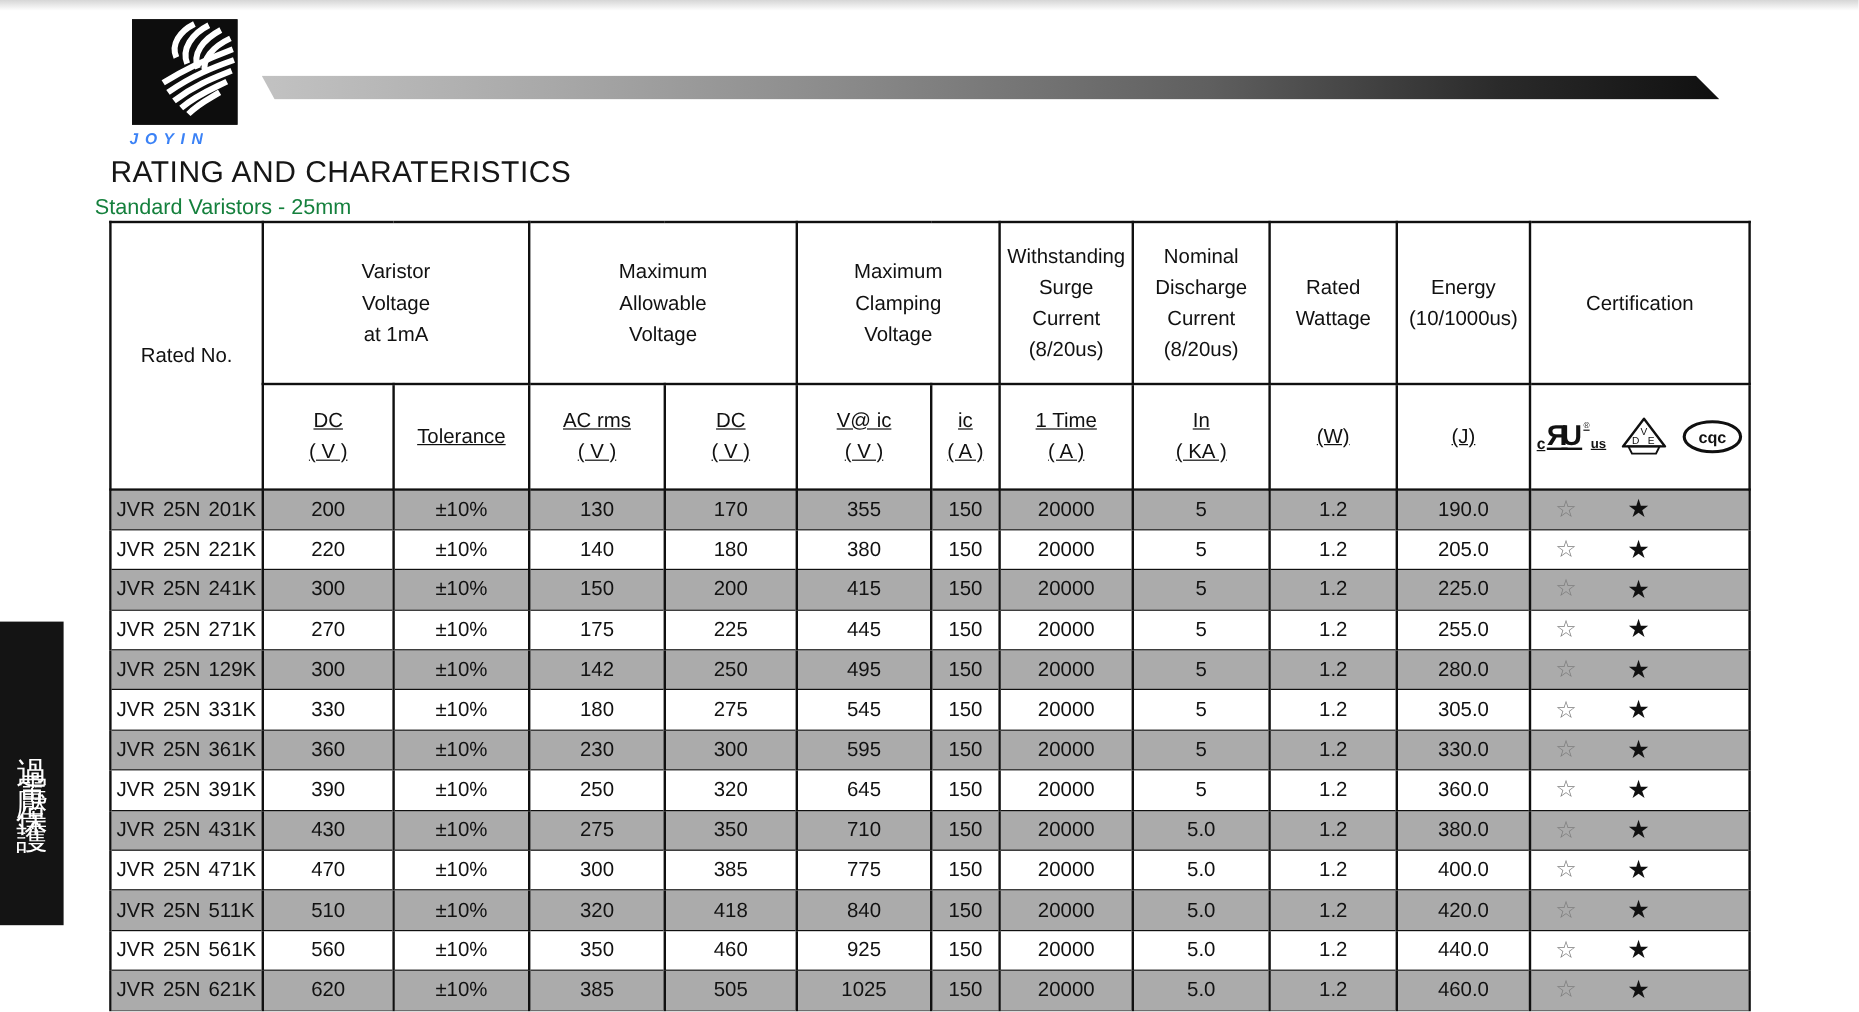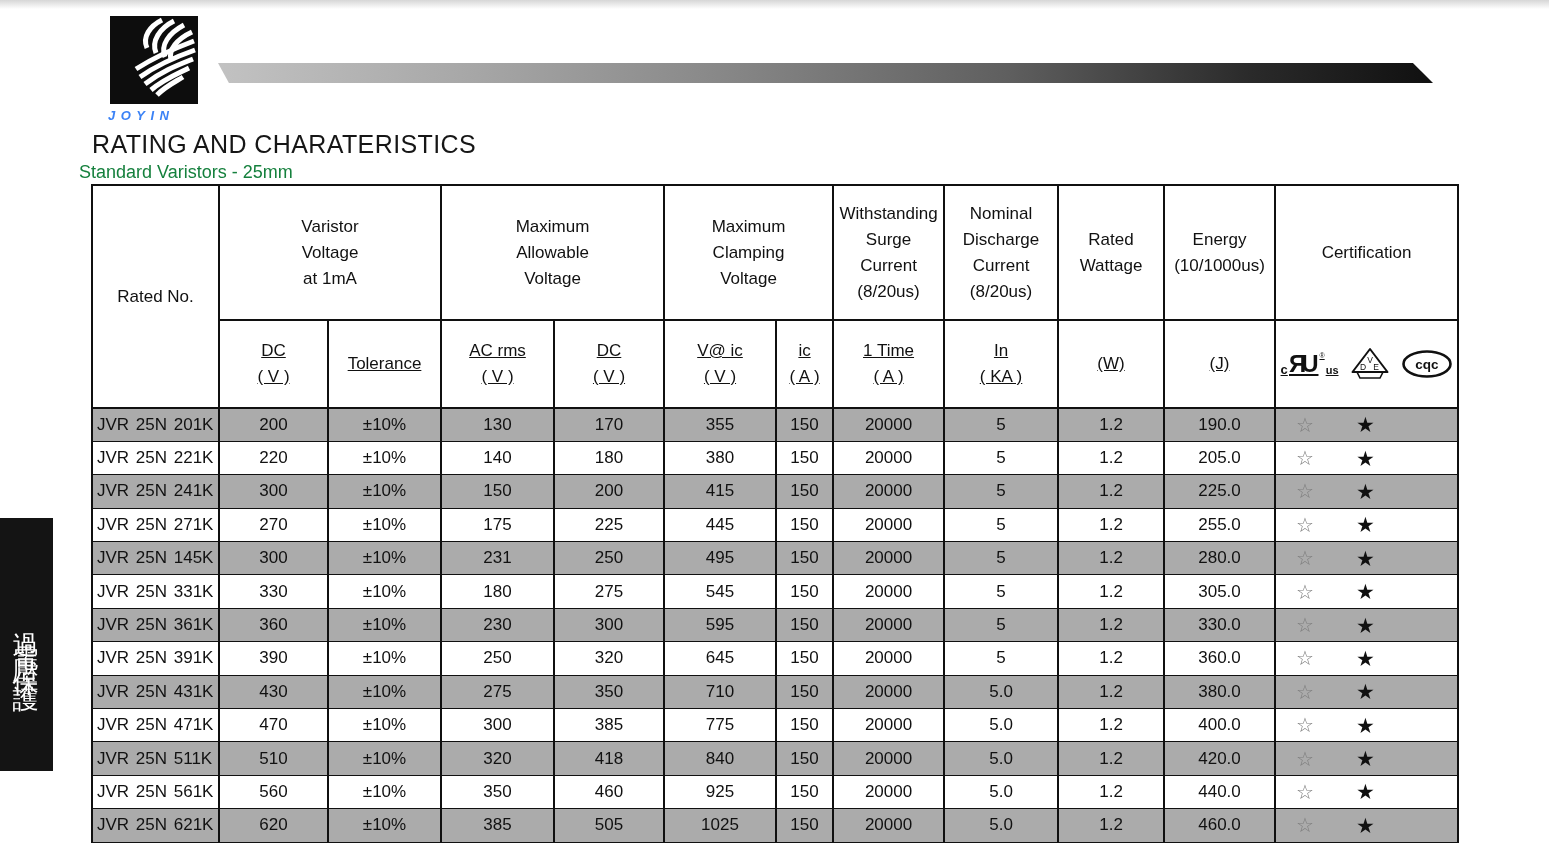--- a/index.html
+++ b/index.html
@@ -236,24 +236,24 @@
             <td>1.2</td>
             <td>255.0</td>
             <td class="cert">
               <span class="cert-inner">
                 <span class="star-outline">☆</span>
                 <span class="star-filled">★</span>
               </span>
             </td>
           </tr>
           <tr class="shade">
-            <td class="part">JVR 25N  145K</td>
+            <td class="part">JVR 25N  129K</td>
             <td>300</td>
             <td>±10%</td>
-            <td>231</td>
+            <td>142</td>
             <td>250</td>
             <td>495</td>
             <td>150</td>
             <td>20000</td>
             <td>5</td>
             <td>1.2</td>
             <td>280.0</td>
             <td class="cert">
               <span class="cert-inner">
                 <span class="star-outline">☆</span>

